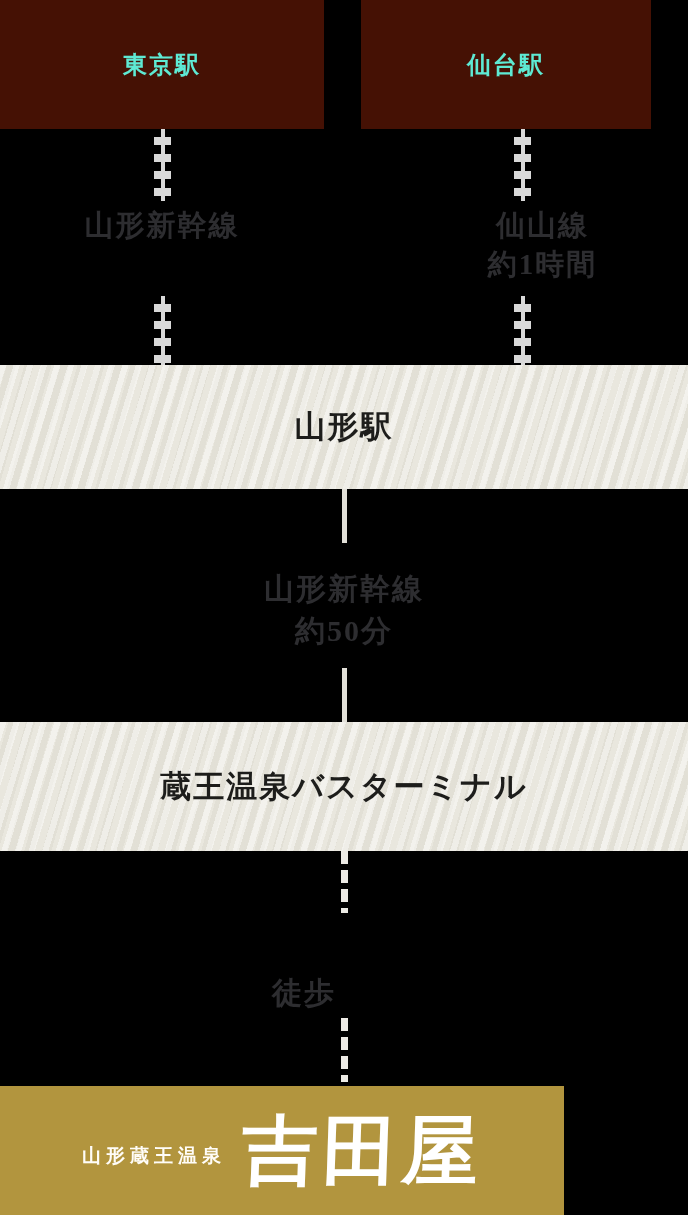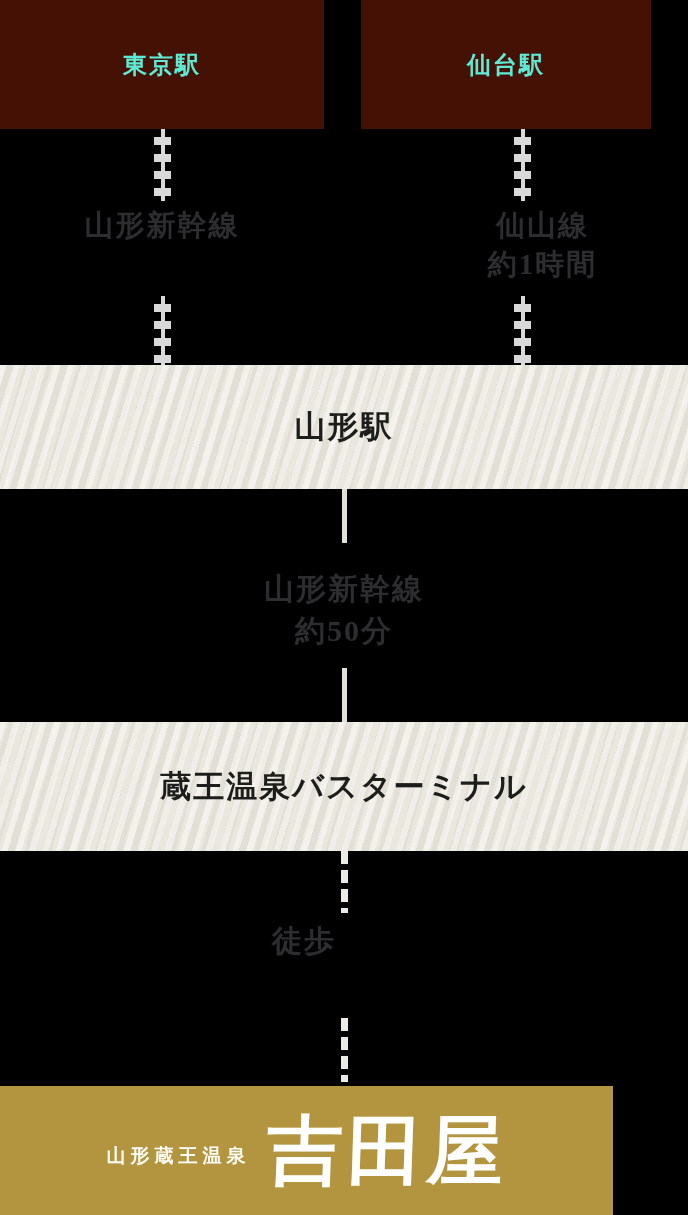--- a/index.html
+++ b/index.html
@@ -32,21 +32,21 @@
   .rail.br{left:514px;top:296px;height:69px;}
 
   
   .leg-text{
     position:absolute;text-align:center;color:#2d2d30;
     font-size:29px;line-height:39px;letter-spacing:2px;font-weight:600;
   }
   .leg-text.left{left:0;top:206px;width:324px;}
   .leg-text.right{left:379px;top:206px;width:327px;}
   .leg-text.bus{left:0;top:568px;width:688px;font-size:30px;line-height:42px;}
-  .leg-text.walk{left:0;top:920px;width:608px;font-size:30px;line-height:42px;}
+  .leg-text.walk{left:0;top:972px;width:608px;font-size:30px;line-height:42px;}
 
   
   .stop-box{
     position:absolute;left:0;width:688px;background-color:#e9e7de;
     background-image:
       repeating-linear-gradient(107deg, rgba(255,255,255,0.45) 0 6px, rgba(255,255,255,0) 6px 13px),
       repeating-linear-gradient(286deg, rgba(201,198,185,0.22) 0 9px, rgba(201,198,185,0) 9px 17px);
     display:flex;align-items:center;justify-content:center;
   }
   .stop-box.yamagata{top:365px;height:124px;}
@@ -61,21 +61,21 @@
   
   .dashed-line{
     position:absolute;left:341px;width:7px;
     background-image:repeating-linear-gradient(to bottom, #edebe5 0 13px, rgba(0,0,0,0) 13px 19px);
   }
   .dashed-line.a{top:851px;height:62px;}
   .dashed-line.b{top:1018px;height:64px;}
 
   
   .footer{
-    position:absolute;left:0;top:1086px;width:613px;height:129px;background:#b2953e;
+    position:absolute;left:0;top:1086px;width:564px;height:129px;background:#b2953e;
     display:flex;align-items:center;justify-content:center;
   }
   .footer-region{
     color:#fffdf8;font-size:19px;letter-spacing:5px;margin-right:16px;margin-top:10px;font-weight:600;
   }
   .footer-name{
     color:#ffffff;font-size:76px;font-weight:bold;letter-spacing:4px;line-height:1;
     transform:skewX(-2deg);
   }
 </style>

